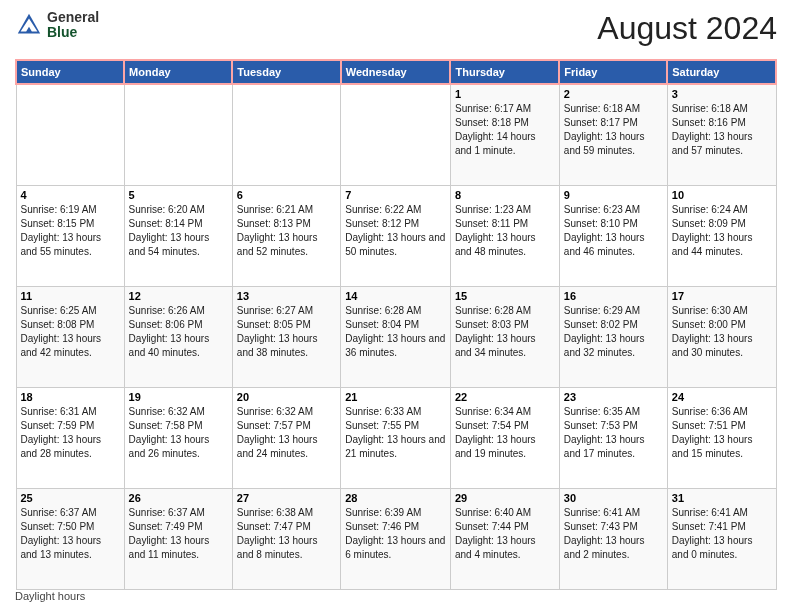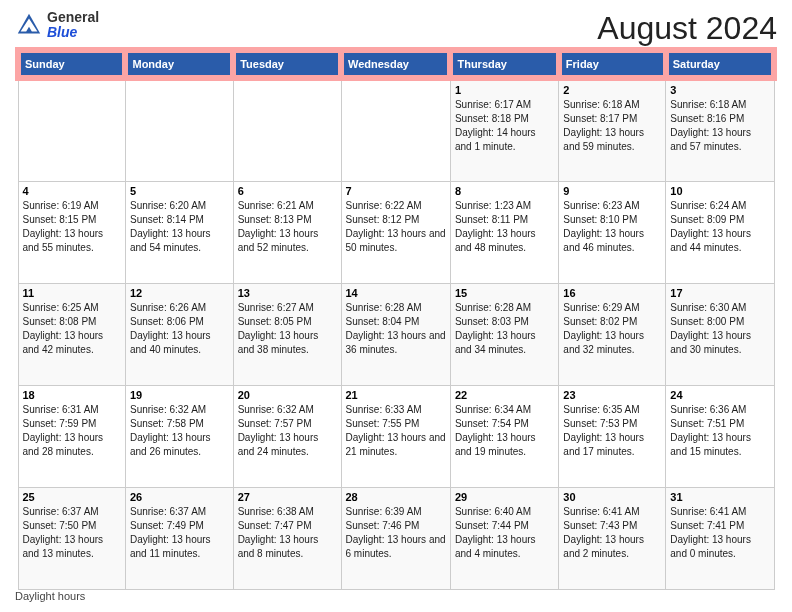--- a/index.html
+++ b/index.html
@@ -14,36 +14,36 @@
       width: 792px;
       height: 612px;
       padding: 10px 15px;
       display: flex;
       flex-direction: column;
     }
     .header {
       display: flex;
       justify-content: space-between;
       align-items: flex-start;
-      margin-bottom: 0;
+      margin-bottom: 12px;
     }
     .logo {
       display: flex;
       align-items: center;
       gap: 4px;
     }
     .logo-text {
       display: flex;
       flex-direction: column;
       font-size: 14px;
       font-weight: bold;
       line-height: 1.1;
     }
     .logo-general { color: #333; }
-    .logo-blue { color: #1d4ed8; font-style: italic; }
+    .logo-blue { color: #14532d; }
     .logo-icon {
       width: 28px;
       height: 28px;
     }
     .title-block {
       text-align: center;
     }
     .month-year {
       font-size: 32px;
       font-weight: normal;
@@ -59,21 +59,21 @@
       width: 100%;
       font-size: 10.5px;
     }
     .calendar thead tr th {
       background-color: #2a5caa;
       color: #fff;
       padding: 5px 4px;
       text-align: left;
       font-size: 11px;
       font-weight: bold;
-      border: 6px solid #fca5a5;
+      border: 2px solid #fca5a5;
     }
     .calendar tbody tr td {
       border: 1px solid #ccc;
       vertical-align: top;
       padding: 3px 4px;
       width: 113px;
       height: 78px;
     }
     .calendar tbody tr td.empty {
       background: #fff;

